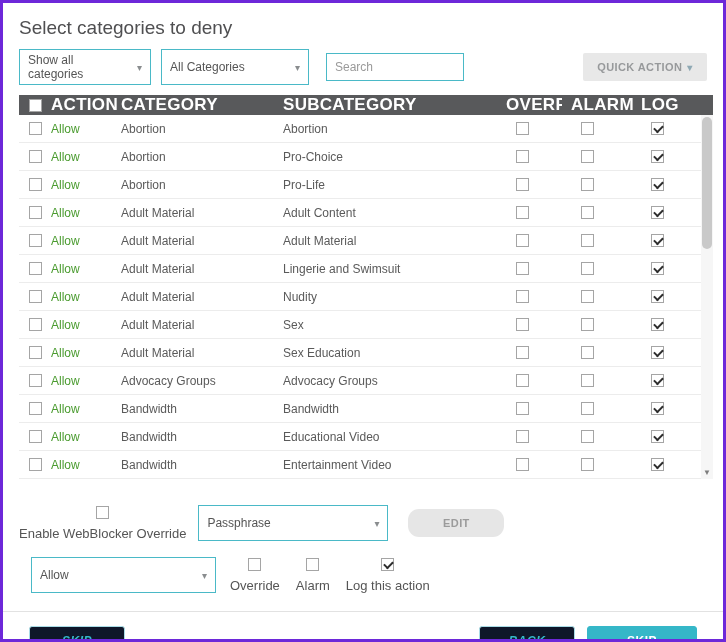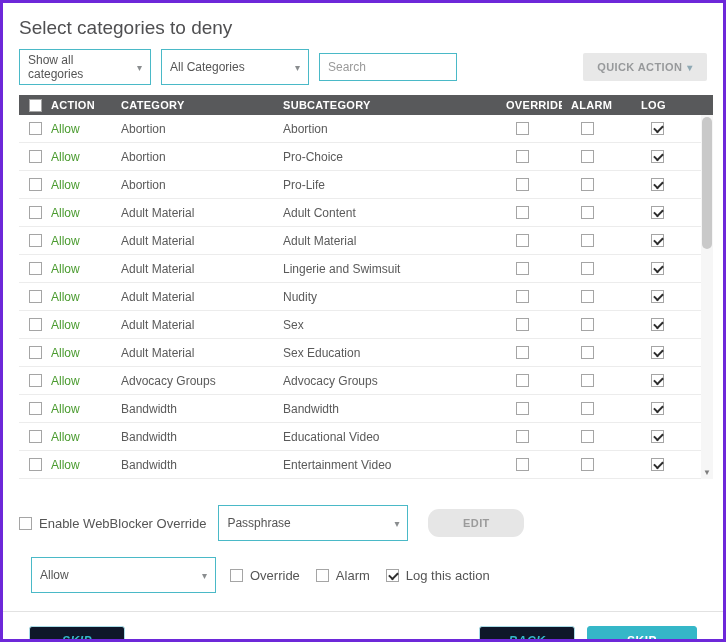--- a/index.html
+++ b/index.html
@@ -49,20 +49,21 @@
   .search {
     height: 28px;
     width: 138px;
     border: 1px solid #4ab9c7;
     padding: 0 8px;
     font-size: 12px;
     color: #555;
     font-family: "Liberation Sans", sans-serif;
     outline: none;
     flex: none;
+    margin-left: 7px;
   }
   .search::placeholder { color: #9a9a9a; }
   .spacer { flex: 1; }
   .quick-action {
     height: 28px;
     width: 124px;
     background: #e8e8e8;
     border: none;
     border-radius: 2px;
     color: #97999b;
@@ -79,21 +80,21 @@
   }
   .quick-action .caret { margin-left: 0; color: #8fa9b4; }
   
   .table { margin: 0 16px; width: 694px; }
   .thead {
     display: flex;
     align-items: center;
     background: #58595b;
     height: 20px;
     color: #fff;
-    font-size: 11px;
+    font-size: 17px;
     font-weight: bold;
     letter-spacing: 0.3px;
   }
   .col-sel  { width: 32px;  display: flex; justify-content: center; flex: none; }
   .col-action { width: 70px;  flex: none; }
   .col-cat  { width: 162px; flex: none; }
   .col-sub  { width: 223px; flex: none; }
   .col-ovr  { width: 65px;  flex: none; display: flex; justify-content: flex-start; }
   .col-alm  { width: 70px;  flex: none; display: flex; justify-content: flex-start; }
   .col-log  { width: 50px;  flex: none; display: flex; justify-content: flex-start; }
@@ -162,21 +163,21 @@
     width: 12px; height: 12px;
     font-size: 8px;
     color: #7d7d7d;
     text-align: center;
     line-height: 12px;
   }
   
   .footer { margin: 26px 16px 0; font-size: 13px; color: #555; }
   .frow { display: flex; align-items: center; }
   .frow + .frow { margin-top: 16px; }
-  .cb-label { display: flex; align-items: center; gap: 7px; cursor: pointer; }
+  .cb-label { display: flex; align-items: center; gap: 7px; cursor: pointer; flex-direction: column; }
   .footer .dropdown { margin-left: 12px; height: 28px; }
   .edit-btn {
     margin-left: 20px;
     width: 96px;
     height: 28px;
     background: #e6e6e6;
     border: none;
     border-radius: 11px;
     color: #9b9b9b;
     font-weight: bold;

